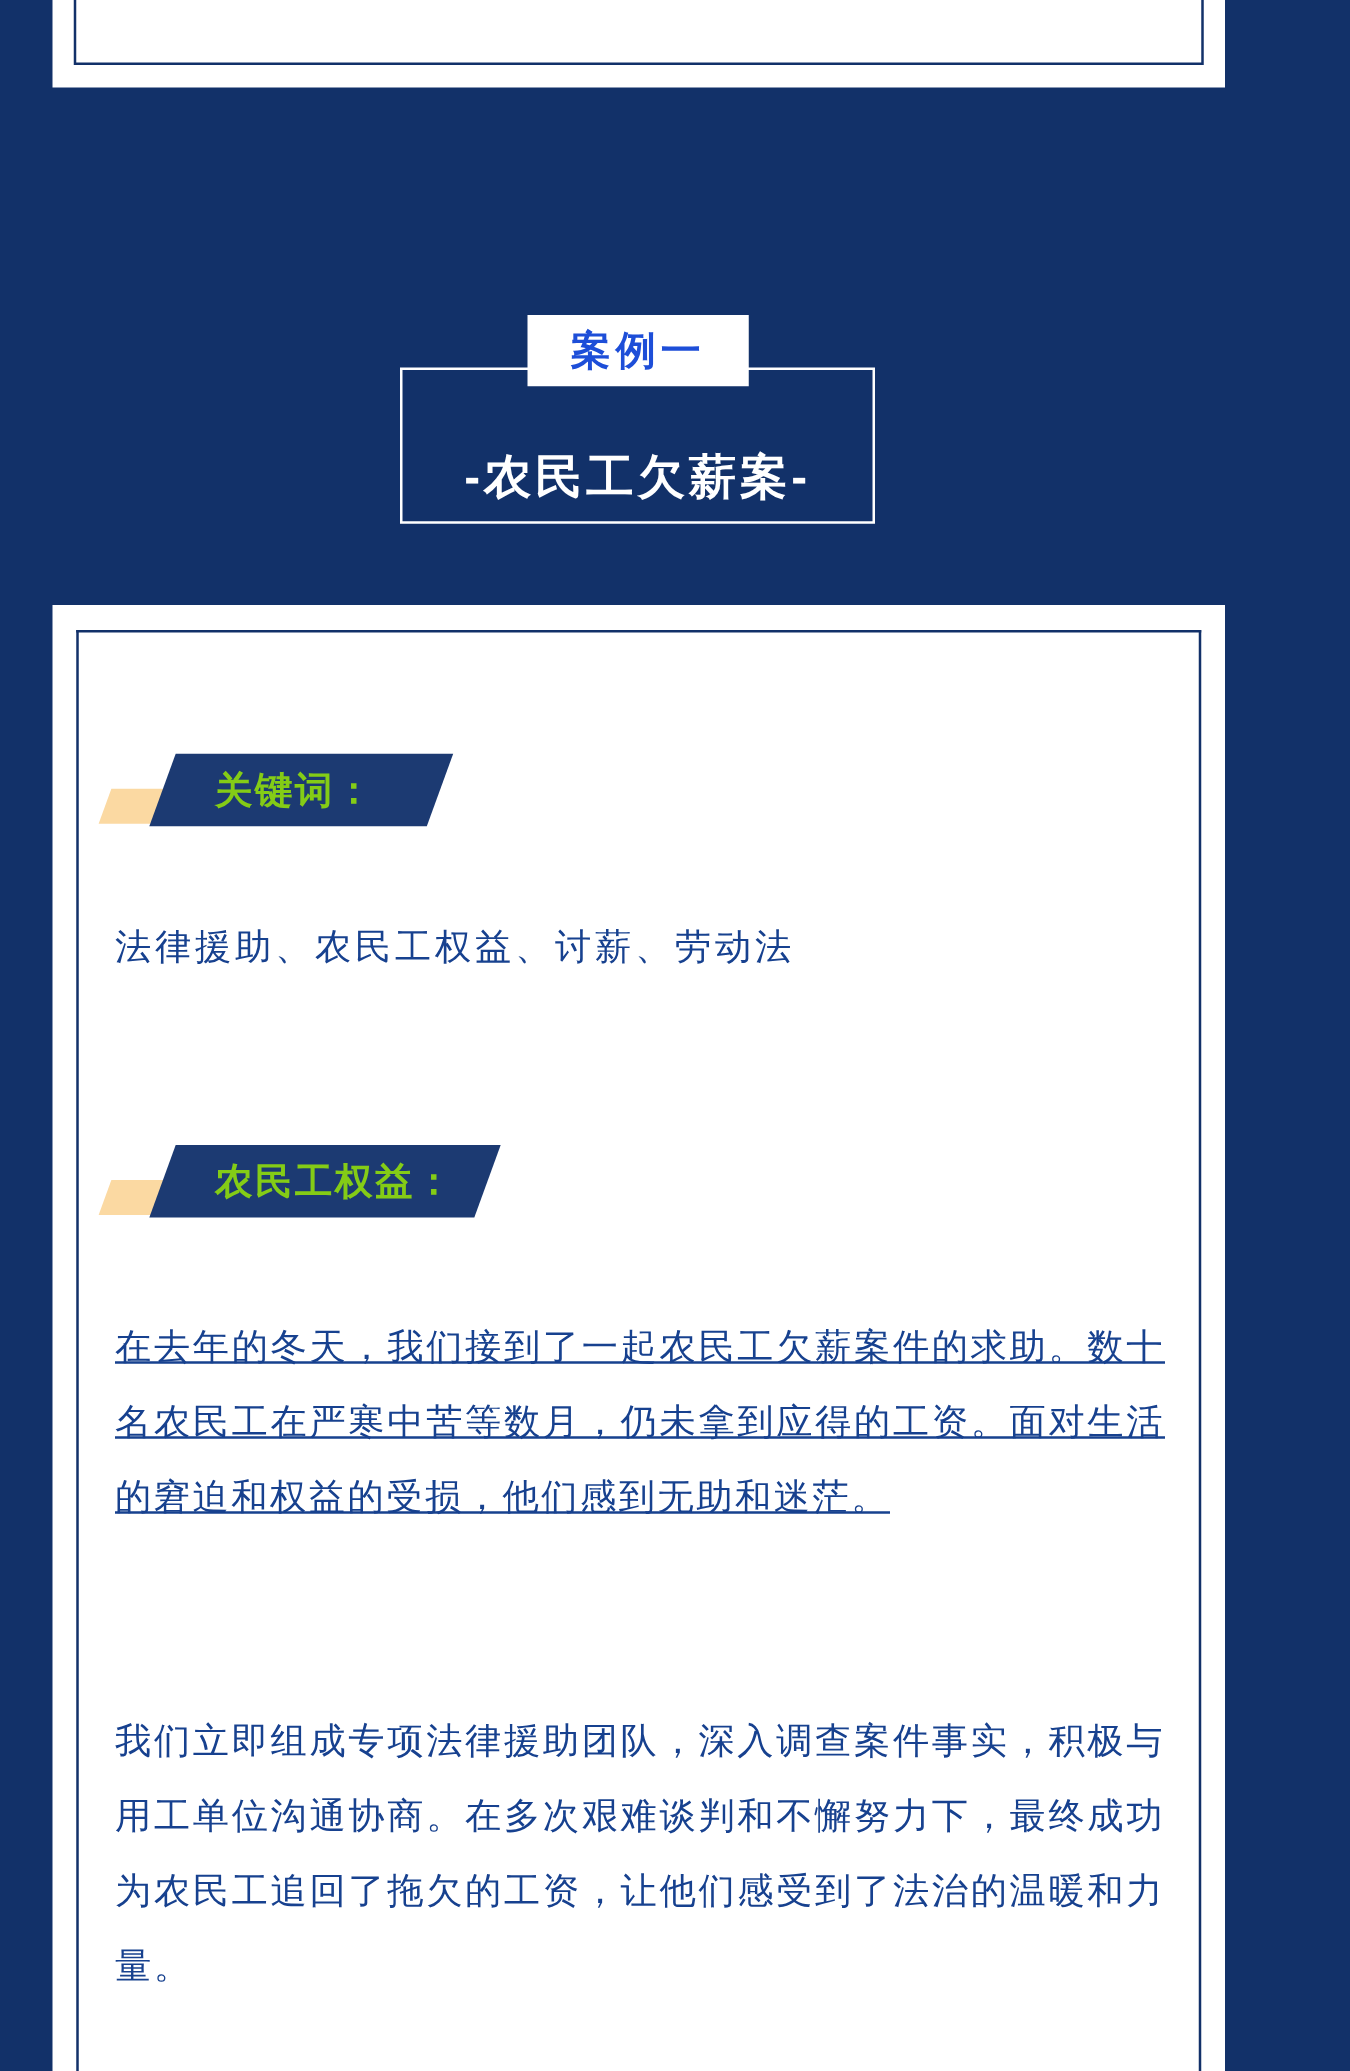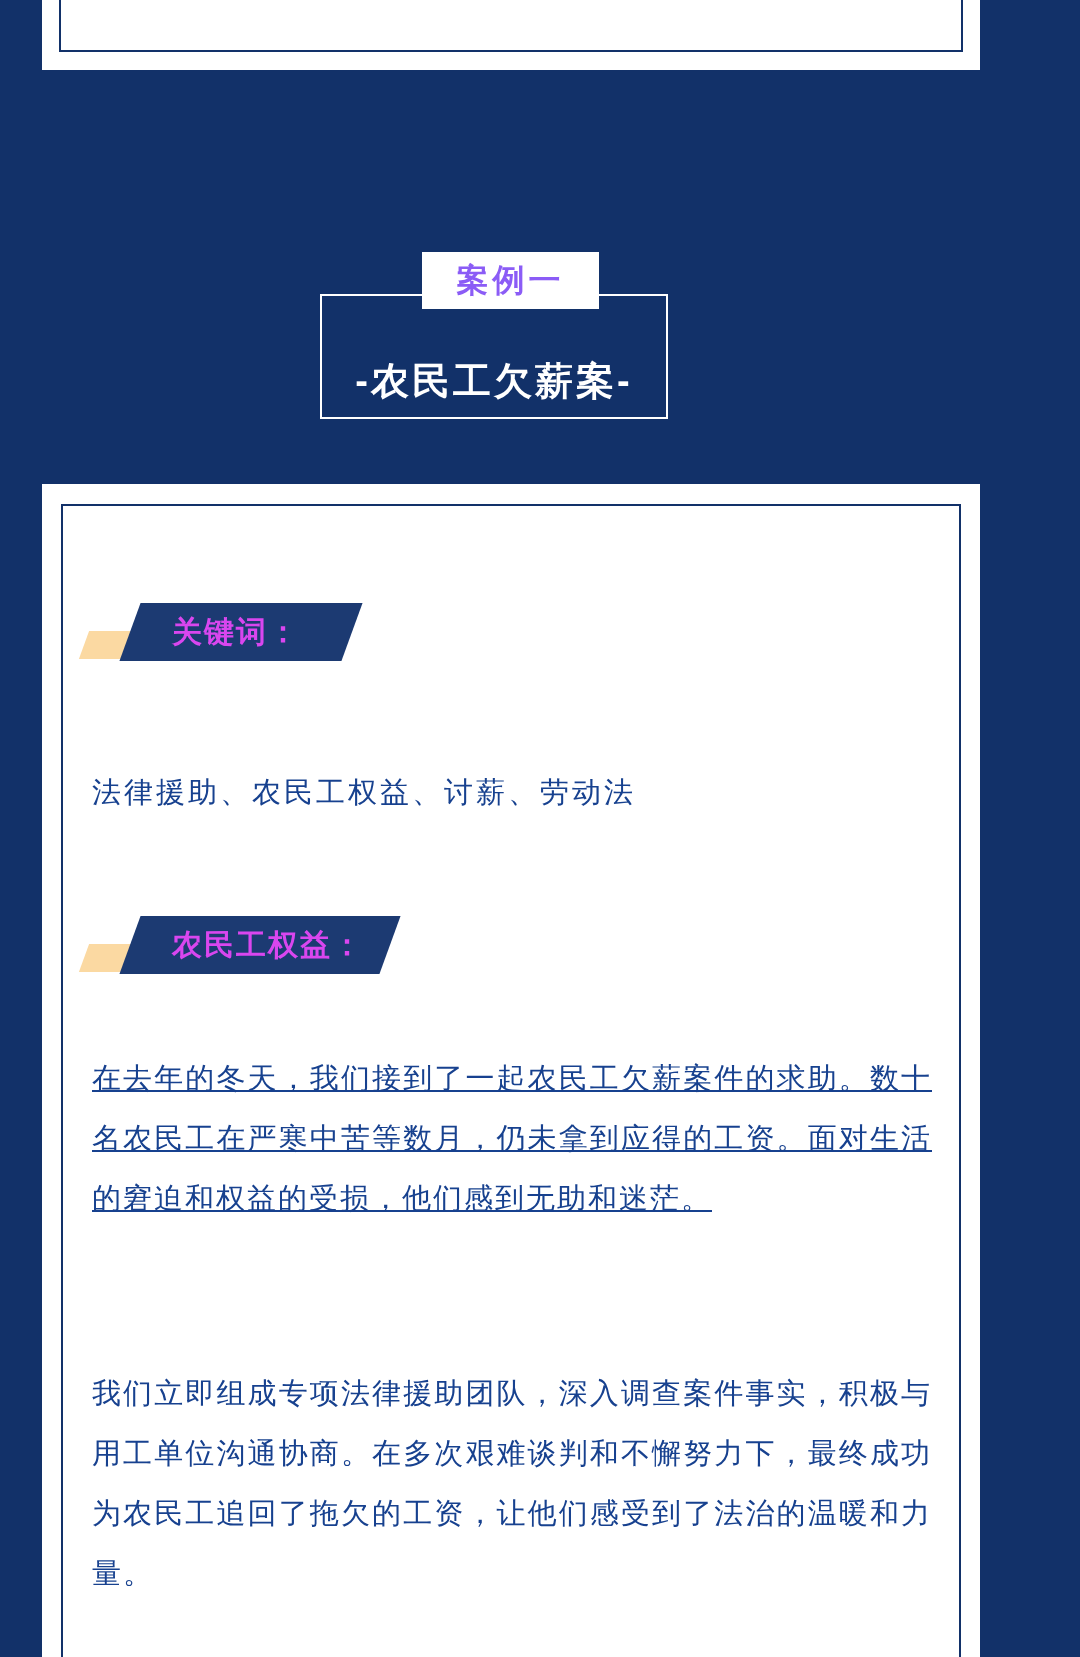--- a/index.html
+++ b/index.html
@@ -40,21 +40,21 @@
     position: absolute;
     left: 0;
     top: 252px;
     width: 1080px;
     height: 210px;
   }
   .case-box {
     position: absolute;
     left: 320px;
     top: 42px;
-    width: 348px;
+    width: 380px;
     height: 125px;
     border: 2px solid #ffffff;
     box-sizing: border-box;
   }
   .case-sub {
     position: absolute;
     left: 0;
     right: 0;
     top: 60px;
     text-align: center;
@@ -64,21 +64,21 @@
     letter-spacing: 3px;
     white-space: nowrap;
   }
   .case-label {
     position: absolute;
     left: 422px;
     top: 0;
     width: 177px;
     height: 57px;
     background: #ffffff;
-    color: #8b5cf6;
+    color: #1d4ed8;
     font-size: 32px;
     font-weight: bold;
     letter-spacing: 4px;
     display: flex;
     align-items: center;
     justify-content: center;
   }
 
   
   .main-panel {
@@ -122,21 +122,21 @@
     background: #1c3a72;
     transform: skewX(-20deg);
   }
   .ribbon .tab-text {
     position: absolute;
     left: 0;
     top: 0;
     height: 58px;
     display: flex;
     align-items: center;
-    color: #d946ef;
+    color: #84cc16;
     font-size: 30px;
     font-weight: bold;
     letter-spacing: 2px;
     padding-left: 42px;
     white-space: nowrap;
   }
 
   #ribbon-keywords { left: 130px; top: 603px; }
   #ribbon-keywords .tab { width: 222px; }
   #ribbon-keywords .shadow { width: 250px; }
@@ -148,21 +148,20 @@
   
   .keywords-text {
     position: absolute;
     left: 92px;
     top: 735px;
     width: 840px;
     color: #17418f;
     font-size: 29px;
     letter-spacing: 3px;
     line-height: 46px;
-    margin-top: 34px;
   }
   .para {
     position: absolute;
     left: 92px;
     width: 840px;
     color: #17418f;
     font-size: 29px;
     line-height: 60px;
     text-align: justify;
     text-justify: inter-ideograph;

